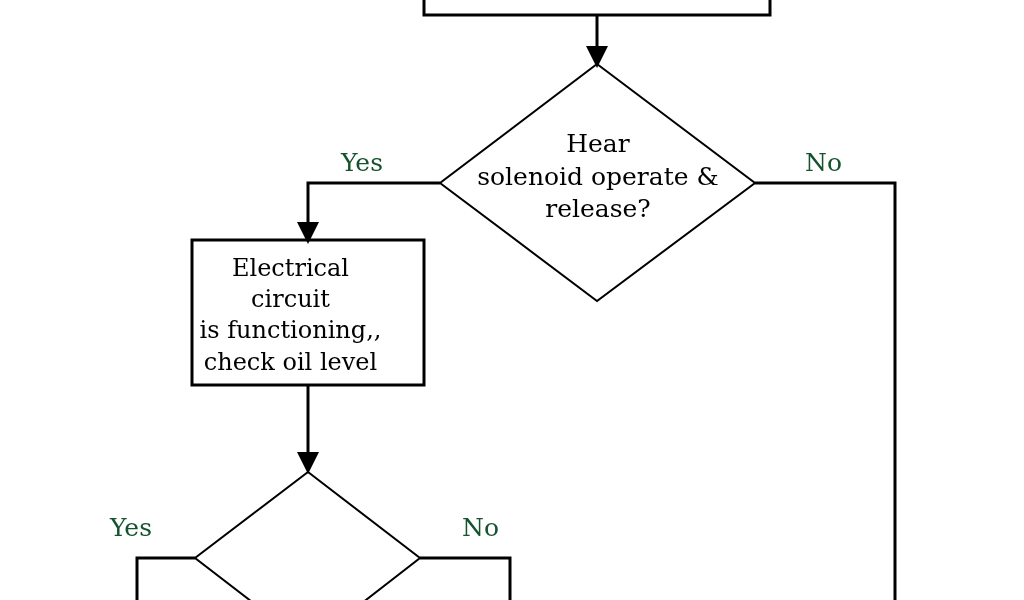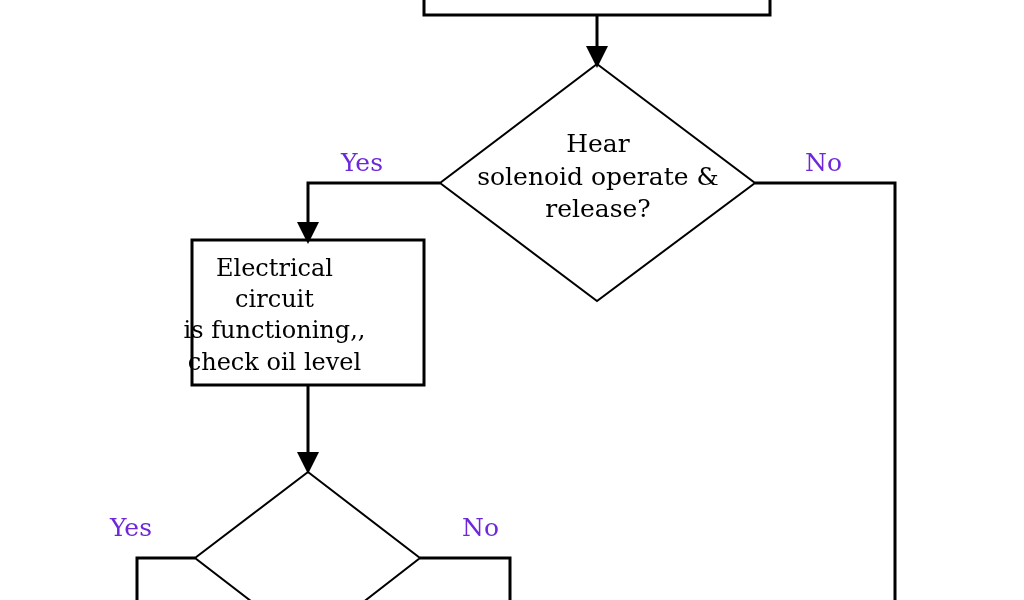--- a/index.html
+++ b/index.html
@@ -31,34 +31,34 @@
     position: absolute;
     text-align: center;
     color: #000000;
     font-family: "DejaVu Serif", "Liberation Serif", serif;
     white-space: pre-line;
     line-height: 1.30;
     letter-spacing: 0px;
   }
   .edge-label {
     position: absolute;
-    color: #6d28d9;
+    color: #14532d;
     font-family: "DejaVu Serif", "Liberation Serif", serif;
     font-size: 25px;
     line-height: 1;
     white-space: nowrap;
   }
   #decision-solenoid-text {
     left: 440px;
     top: 128px;
     width: 316px;
     font-size: 25px;
   }
   #process-electrical-text {
-    left: 176px;
+    left: 192px;
     top: 253px;
     width: 197px;
     font-size: 24px;
   }
   #decision-oil-text {
     left: 196px;
     top: 525px;
     width: 224px;
     font-size: 24px;
   }

